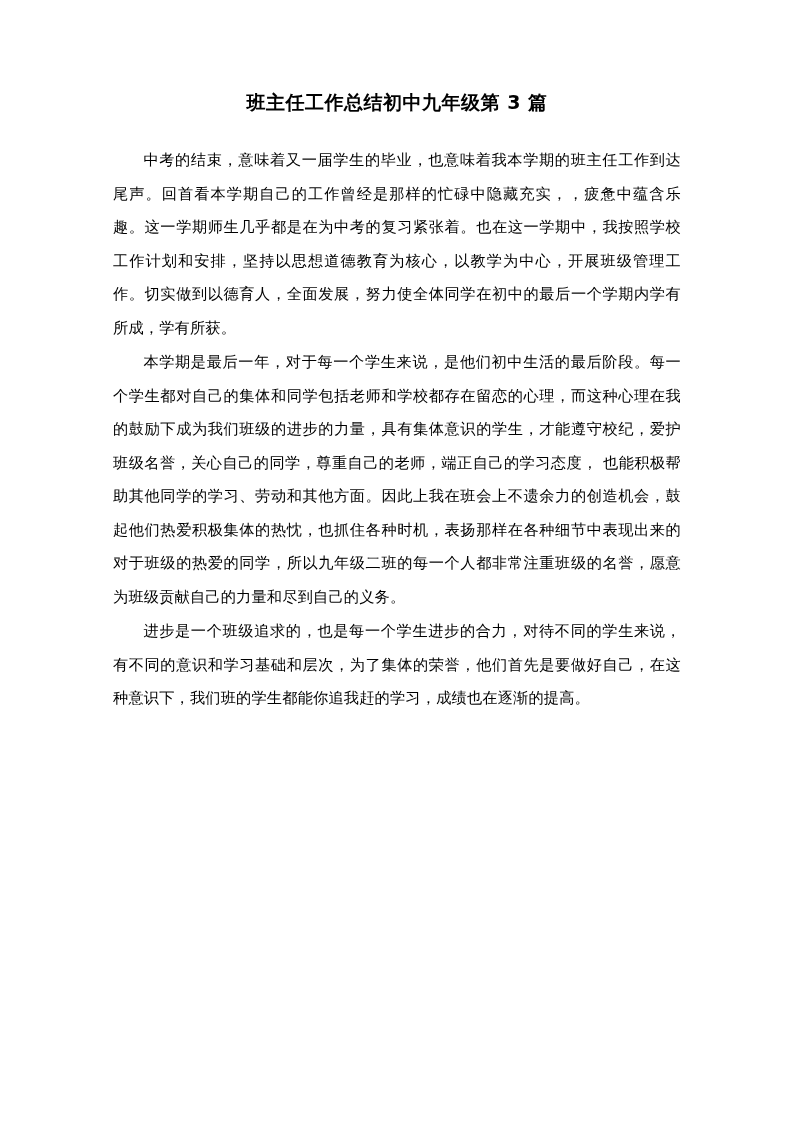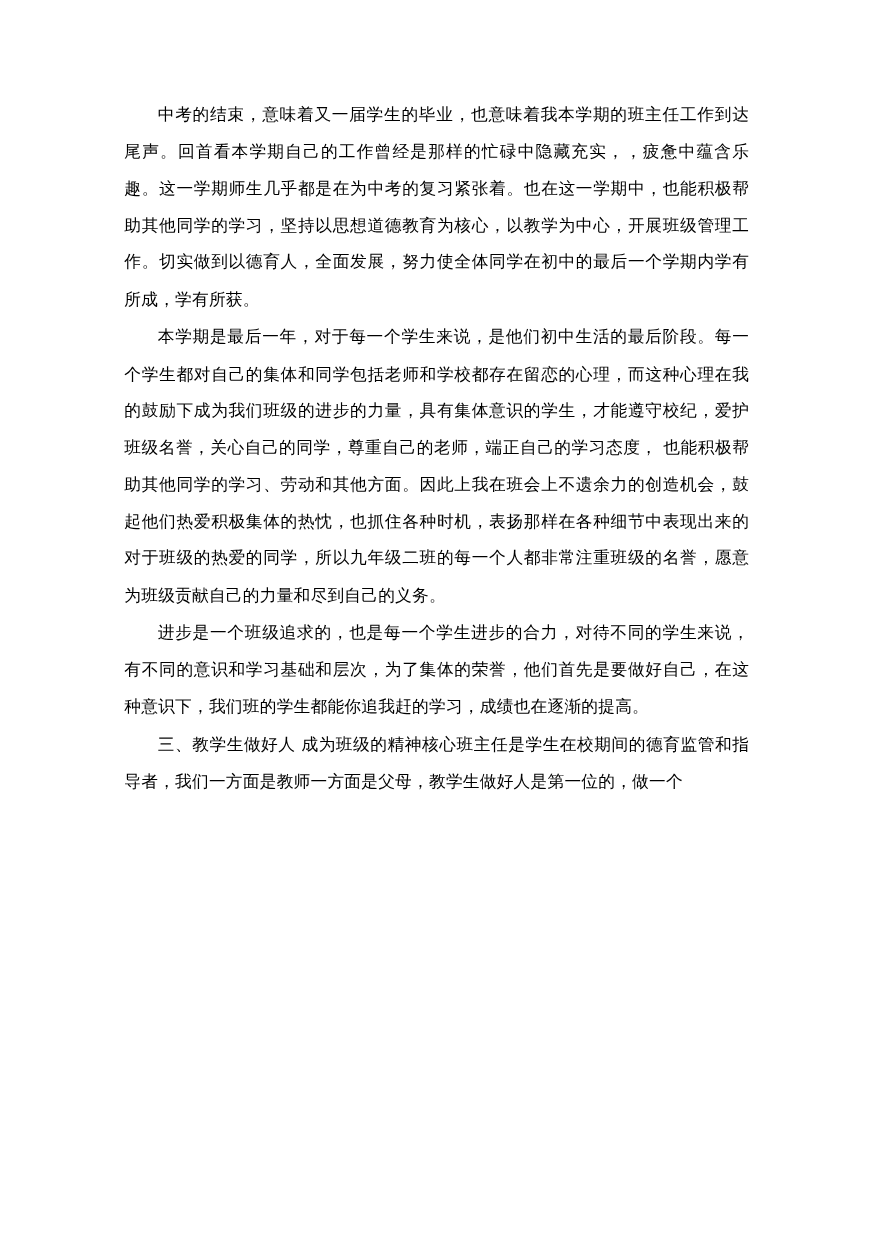--- a/index.html
+++ b/index.html
@@ -48,19 +48,19 @@
   }
   p.para.heading {
     text-indent: 2em;
   }
 </style>
 </head>
 <body>
 
 <div class="page">
   <div class="content">
+    <h1 class="doc-title">班主任工作总结初中九年级第 3 篇</h1>
 
-    <p class="para">中考的结束，意味着又一届学生的毕业，也意味着我本学期的班主任工作到达尾声。回首看本学期自己的工作曾经是那样的忙碌中隐藏充实，，疲惫中蕴含乐趣。这一学期师生几乎都是在为中考的复习紧张着。也在这一学期中，也能积极帮助其他同学的学习，坚持以思想道德教育为核心，以教学为中心，开展班级管理工作。切实做到以德育人，全面发展，努力使全体同学在初中的最后一个学期内学有所成，学有所获。</p>
+    <p class="para">中考的结束，意味着又一届学生的毕业，也意味着我本学期的班主任工作到达尾声。回首看本学期自己的工作曾经是那样的忙碌中隐藏充实，，疲惫中蕴含乐趣。这一学期师生几乎都是在为中考的复习紧张着。也在这一学期中，我按照学校工作计划和安排，坚持以思想道德教育为核心，以教学为中心，开展班级管理工作。切实做到以德育人，全面发展，努力使全体同学在初中的最后一个学期内学有所成，学有所获。</p>
     <p class="para">本学期是最后一年，对于每一个学生来说，是他们初中生活的最后阶段。每一个学生都对自己的集体和同学包括老师和学校都存在留恋的心理，而这种心理在我的鼓励下成为我们班级的进步的力量，具有集体意识的学生，才能遵守校纪，爱护班级名誉，关心自己的同学，尊重自己的老师，端正自己的学习态度， 也能积极帮助其他同学的学习、劳动和其他方面。因此上我在班会上不遗余力的创造机会，鼓起他们热爱积极集体的热忱，也抓住各种时机，表扬那样在各种细节中表现出来的对于班级的热爱的同学，所以九年级二班的每一个人都非常注重班级的名誉，愿意为班级贡献自己的力量和尽到自己的义务。</p>
     <p class="para">进步是一个班级追求的，也是每一个学生进步的合力，对待不同的学生来说，有不同的意识和学习基础和层次，为了集体的荣誉，他们首先是要做好自己，在这种意识下，我们班的学生都能你追我赶的学习，成绩也在逐渐的提高。</p>
-    <p class="para">三、教学生做好人 成为班级的精神核心班主任是学生在校期间的德育监管和指导者，我们一方面是教师一方面是父母，教学生做好人是第一位的，做一个</p>
   </div>
 </div>
 
 </body></html>

